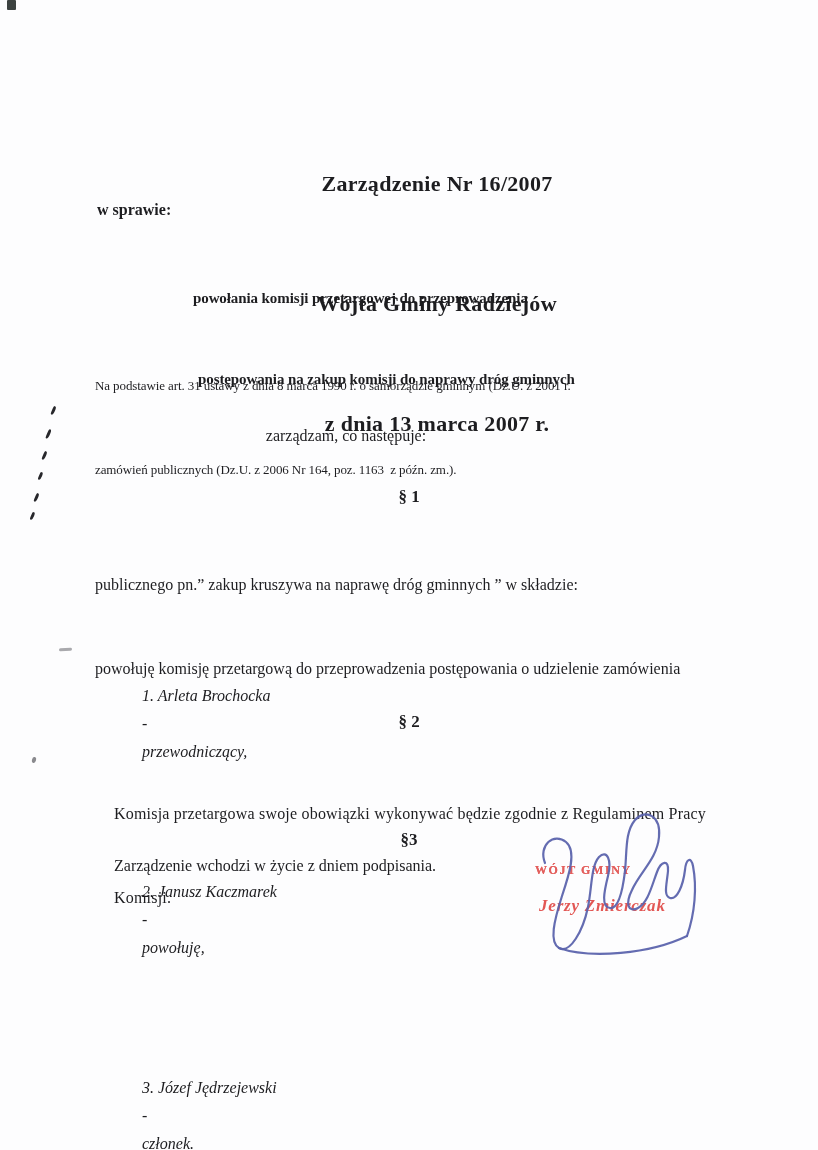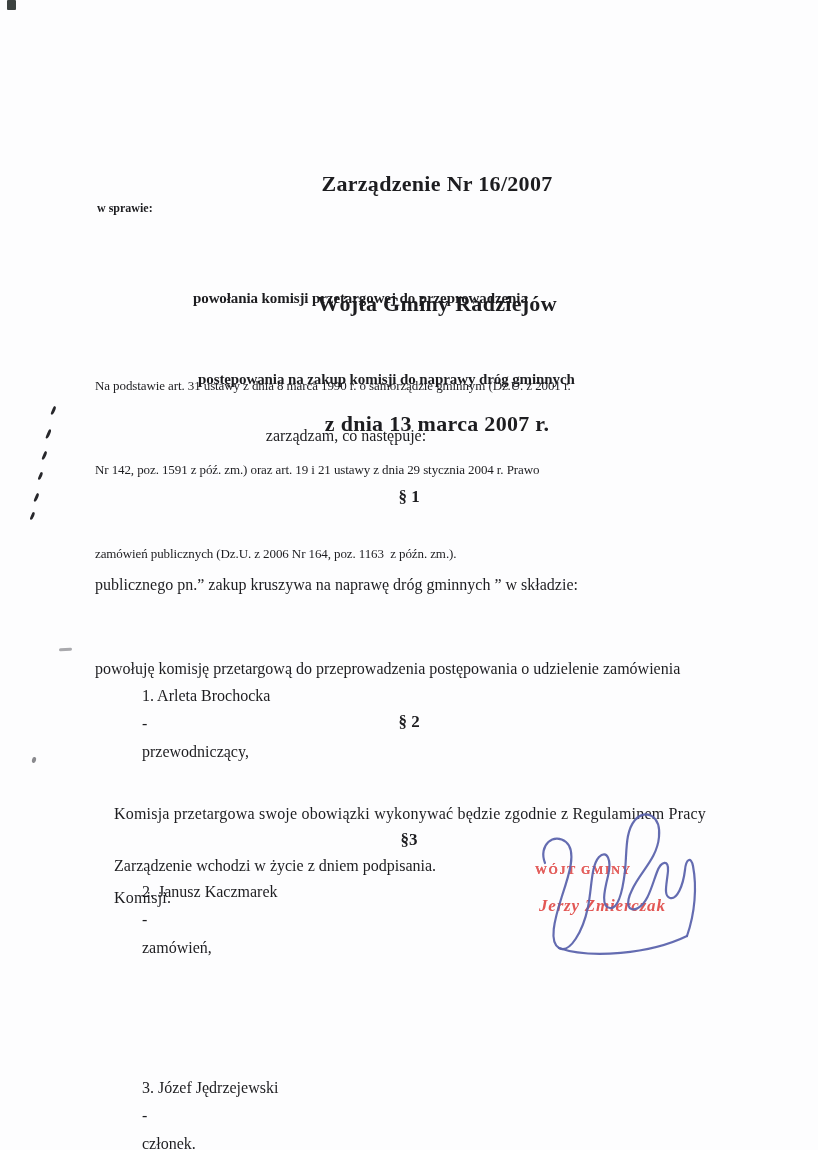--- a/index.html
+++ b/index.html
@@ -23,21 +23,21 @@
     left:0;top:84px;width:818px;
     text-align:center;
     font-weight:bold;
     font-size:22px;
     letter-spacing:0.3px;
     line-height:40px;
     padding-left:28px;
   }
   .subject-label{
     left:97px;top:201px;
-    font-weight:bold;font-size:12px;
+    font-weight:bold;font-size:16px;
   }
   .subject-block{
     left:193px;top:231px;
     font-weight:bold;font-size:15px;
     letter-spacing:-0.1px;
     line-height:27px;
   }
   .subject-block .line2{padding-left:5px;}
   
   .legal-block{
@@ -55,21 +55,21 @@
   }
   .sec1-head{top:487px;}
   .sec1-body{
     left:95px;top:515px;
     font-size:16px;line-height:28px;
   }
   .members{
     left:118px;top:598px;
     font-size:16px;line-height:28px;
   }
-  .member-row{white-space:pre;}
+  .member-row{white-space:pre;font-style:italic;}
   .member-name{display:inline-block;width:165px;}
   .member-dash{display:inline-block;width:18px;}
   .sec2-head{top:712px;}
   .sec2-body{
     left:114px;top:744px;
     font-size:16px;line-height:28px;
     letter-spacing:0.2px;
   }
   .sec3-head{top:830px;}
   .sec3-body{
@@ -160,42 +160,41 @@
 
   <div class="abs subject-label">w sprawie:</div>
 
   <div class="abs subject-block">
     <div class="line1">powołania komisji przetargowej do przeprowadzenia</div>
     <div class="line2">postępowania na zakup komisji do naprawy dróg gminnych</div>
   </div>
 
   <div class="abs legal-block">
     <div>Na podstawie art. 31 ustawy z dnia 8 marca 1990 r. o samorządzie gminnym (Dz.U. z 2001 r.</div>
-    <div>Nr 142, poz. 1591 z póź. zm.) oraz art. 19 i 21 ustawy z dnia 29 stycznia 2004 r. Prawo</div>
     <div>zamówień publicznych (Dz.U. z 2006 Nr 164, poz. 1163  z późn. zm.).</div>
   </div>
 
   <div class="abs order-intro">zarządzam, co następuje:</div>
 
   <div class="abs sec-head sec1-head">§ 1</div>
   <div class="abs sec1-body">
     <div>publicznego pn.” zakup kruszywa na naprawę dróg gminnych ” w składzie:</div>
     <div>powołuję komisję przetargową do przeprowadzenia postępowania o udzielenie zamówienia</div>
   </div>
 
   <div class="abs members">
     <div class="member-row">
       <span class="member-name">1. Arleta Brochocka</span>
       <span class="member-dash">-</span>
       <span class="member-role">przewodniczący,</span>
     </div>
     <div class="member-row">
       <span class="member-name">2. Janusz Kaczmarek</span>
       <span class="member-dash">-</span>
-      <span class="member-role">zamówień,</span>
+      <span class="member-role">powołuję,</span>
     </div>
     <div class="member-row">
       <span class="member-name">3. Józef Jędrzejewski</span>
       <span class="member-dash">-</span>
       <span class="member-role">członek.</span>
     </div>
   </div>
 
   <div class="abs sec-head sec2-head">§ 2</div>
   <div class="abs sec2-body">

